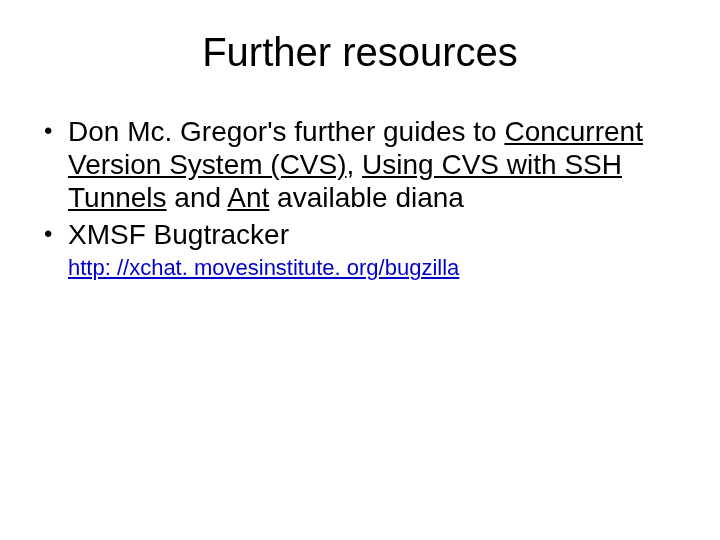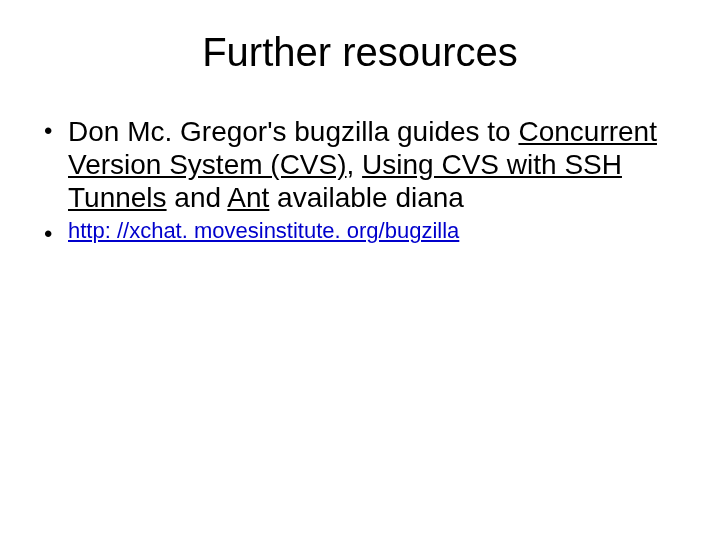--- a/index.html
+++ b/index.html
@@ -63,24 +63,25 @@
 <body>
 
 <div class="slide">
 
   <h1 class="title">Further resources</h1>
 
   <ul class="top">
 
 
     <li>
-      <span>Don Mc. Gregor's bugzilla guides to </span><span class="ulink">Concurrent Version System (CVS)</span><span>, </span><span class="ulink">Using CVS with SSH Tunnels</span><span> and </span><span class="ulink">Ant</span><span> available diana</span>
+      <span>Don Mc. Gregor's further guides to </span><span class="ulink">Concurrent Version System (CVS)</span><span>, </span><span class="ulink">Using CVS with SSH Tunnels</span><span> and </span><span class="ulink">Ant</span><span> available diana</span>
     </li>
 
     <li>
+      <span>XMSF Bugtracker</span>
       <span class="sub">
         <span class="link">http: //xchat. movesinstitute. org/bugzilla</span>
       </span>
     </li>
 
   </ul>
 
 </div>
 
 </body></html>

